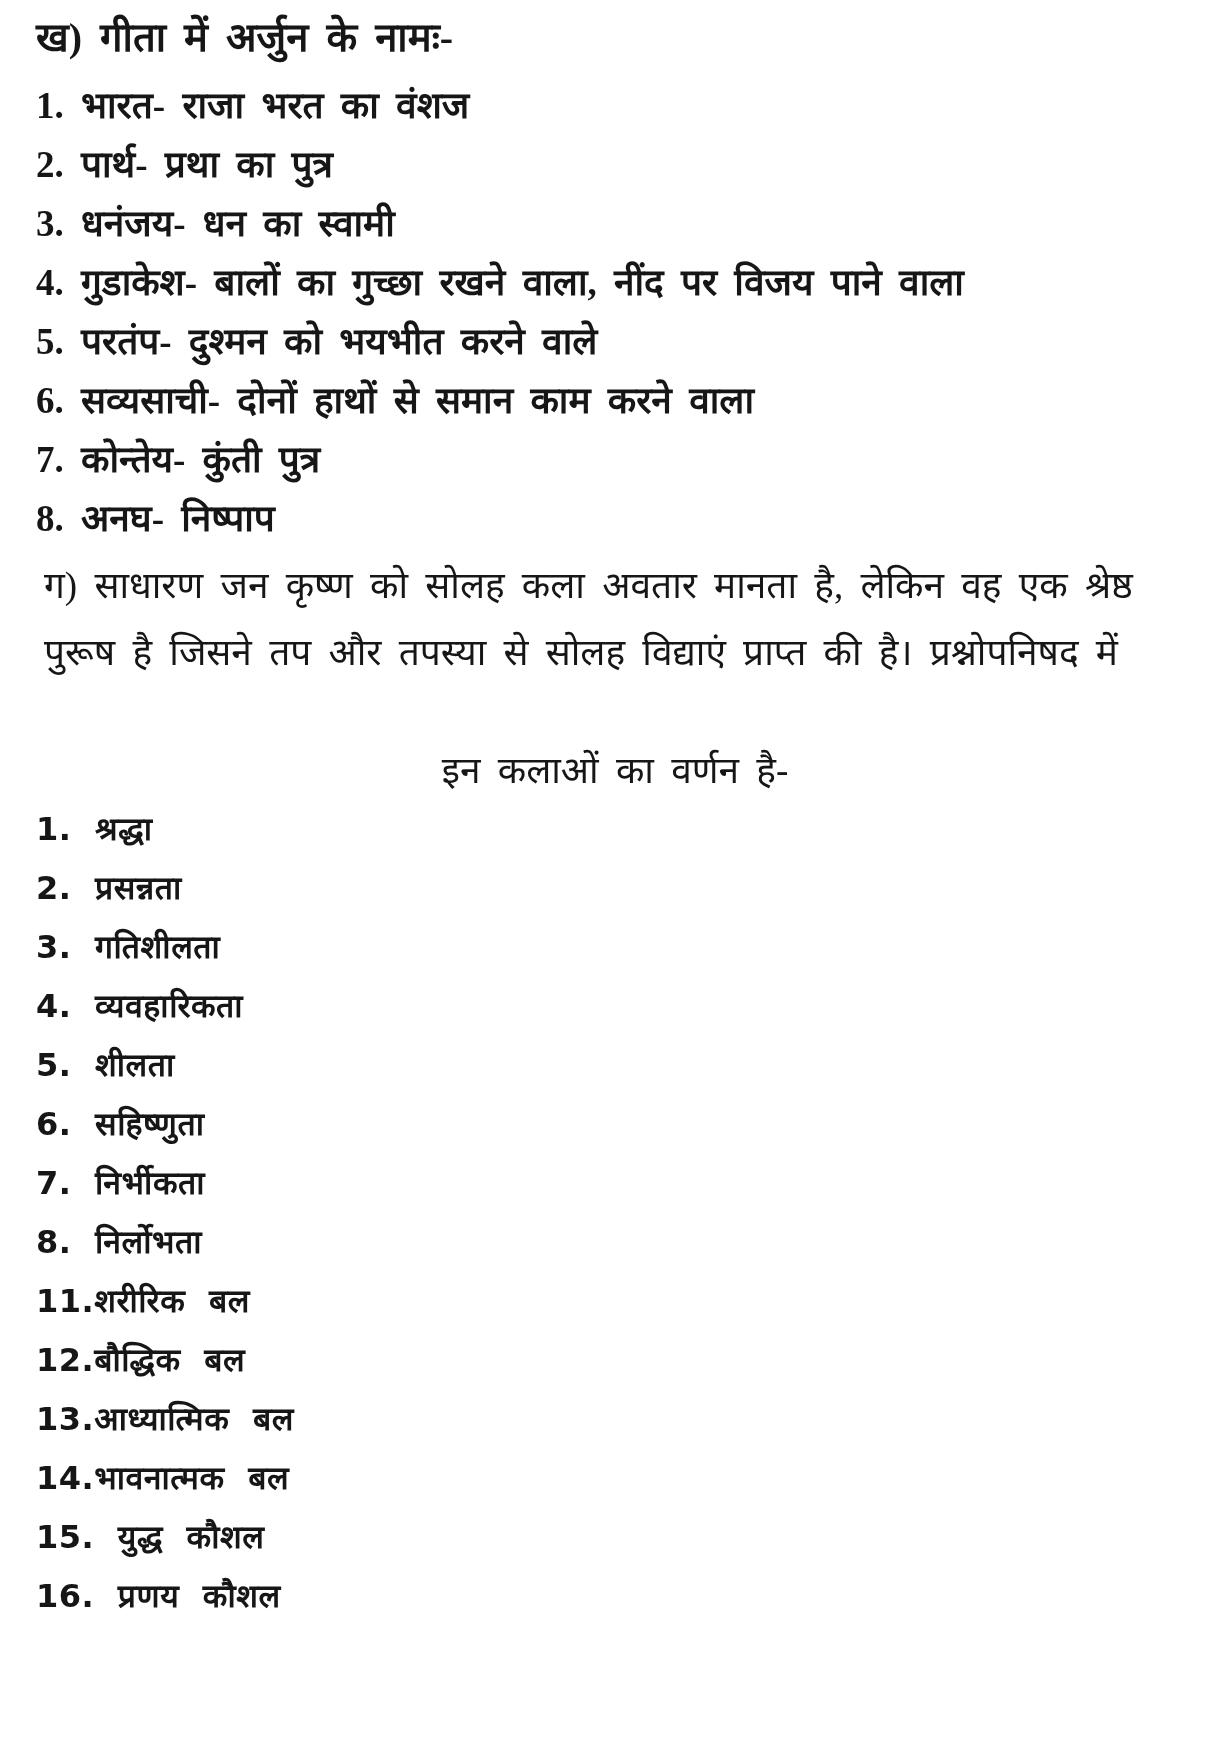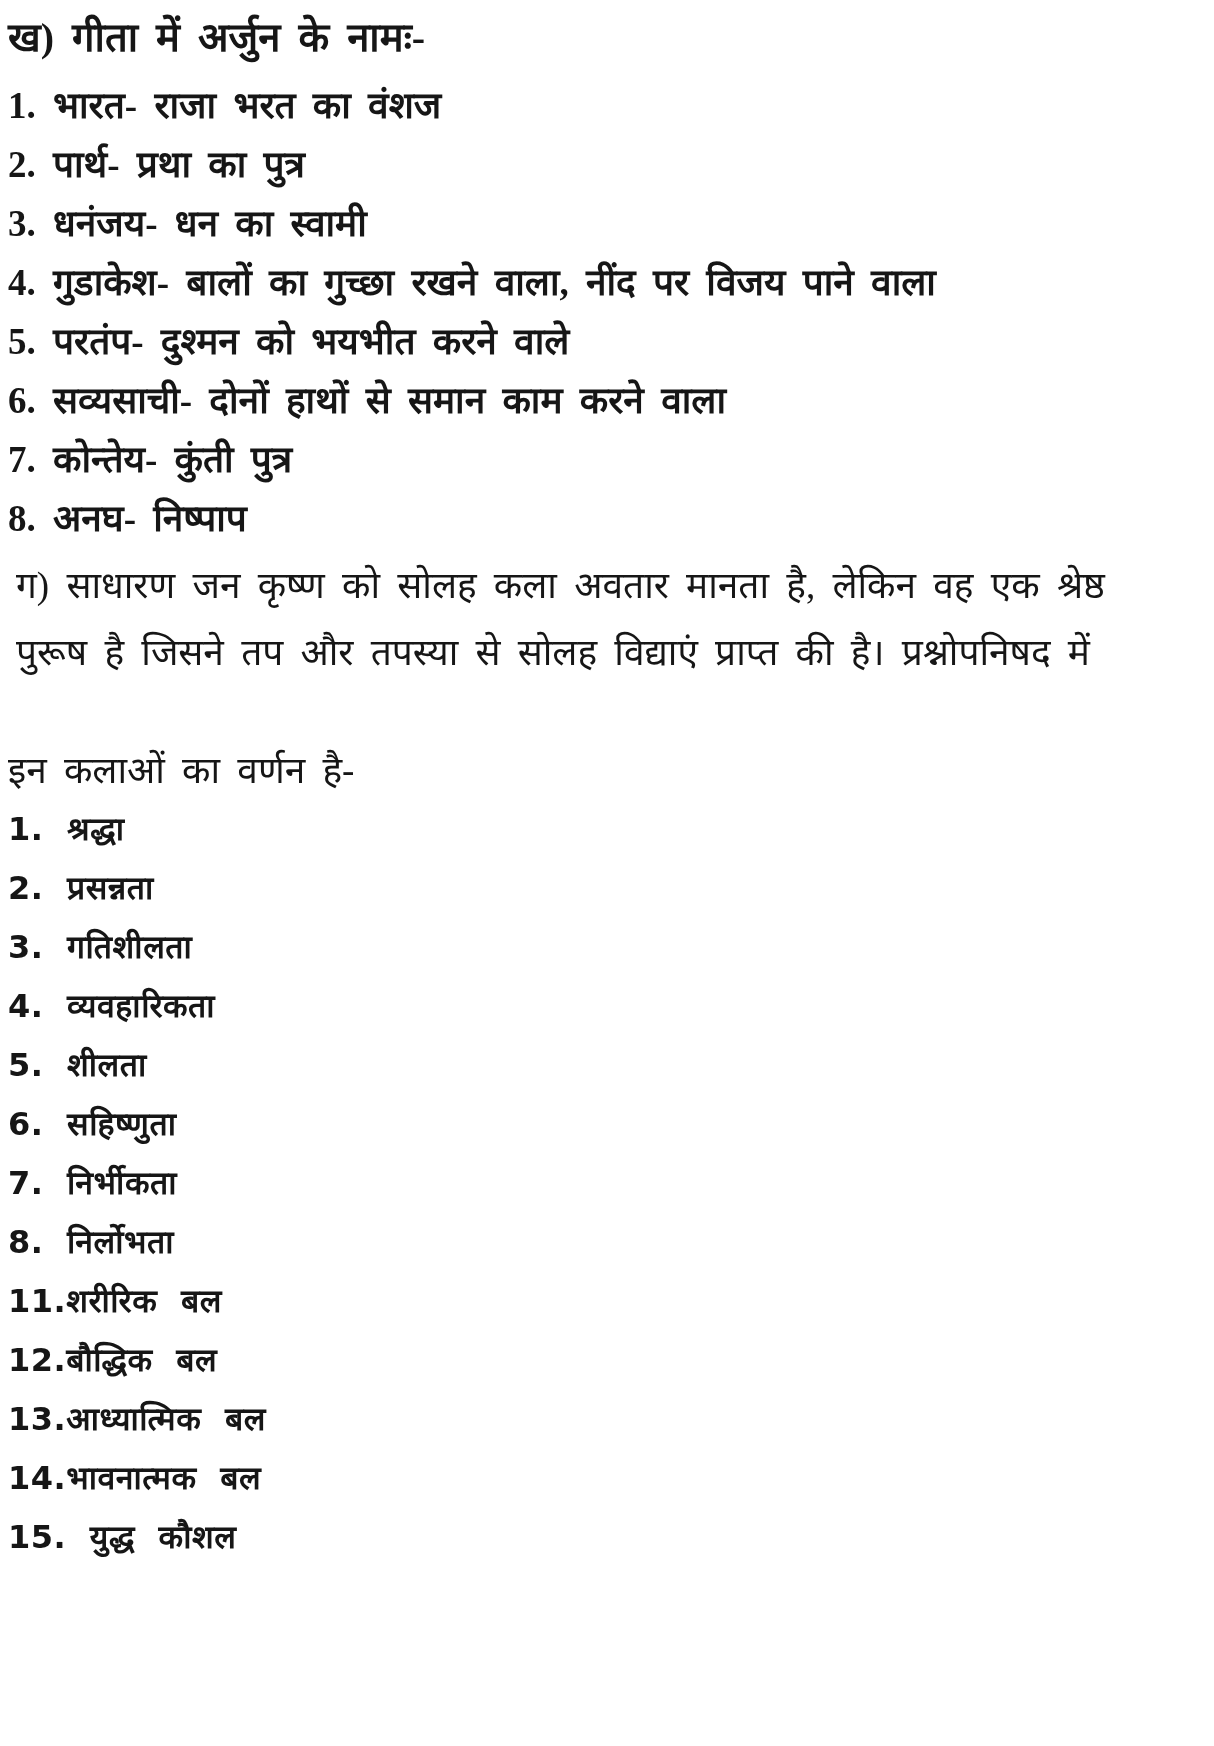--- a/index.html
+++ b/index.html
@@ -7,21 +7,21 @@
     padding: 0;
     background: #ffffff;
   }
   .page {
     position: relative;
     width: 1214px;
     height: 1746px;
     background: #ffffff;
     color: #161616;
     box-sizing: border-box;
-    padding: 14px 20px 0 8px;
+    padding: 14px 20px 0 36px;
     overflow: hidden;
     font-family: "Liberation Serif", serif;
   }
   .heading {
     font-size: 40px;
     font-weight: 700;
     line-height: 48px;
     margin: 0 0 14px 0;
     word-spacing: 8px;
   }
@@ -42,20 +42,21 @@
     word-spacing: 8px;
     white-space: nowrap;
   }
   .list-intro {
     font-size: 37px;
     font-weight: 400;
     line-height: 59px;
     height: 59px;
     margin-top: 59px; 
     word-spacing: 8px;
+    text-align: center;
   }
   .b-item {
     font-family: "DejaVu Sans", sans-serif;
     font-size: 32px;
     font-weight: 700;
     line-height: 59px;
     height: 59px;
     word-spacing: 12px;
     white-space: nowrap;
     letter-spacing: 0.5px;
@@ -88,14 +89,15 @@
   <div class="b-item">4. व्यवहारिकता</div>
   <div class="b-item">5. शीलता</div>
   <div class="b-item">6. सहिष्णुता</div>
   <div class="b-item">7. निर्भीकता</div>
   <div class="b-item">8. निर्लोभता</div>
   <div class="b-item">11.शरीरिक बल</div>
   <div class="b-item">12.बौद्धिक बल</div>
   <div class="b-item">13.आध्यात्मिक बल</div>
   <div class="b-item">14.भावनात्मक बल</div>
   <div class="b-item">15. युद्ध कौशल</div>
+  <div class="b-item">16. प्रणय कौशल</div>
 
 </div>
 
 </body></html>

